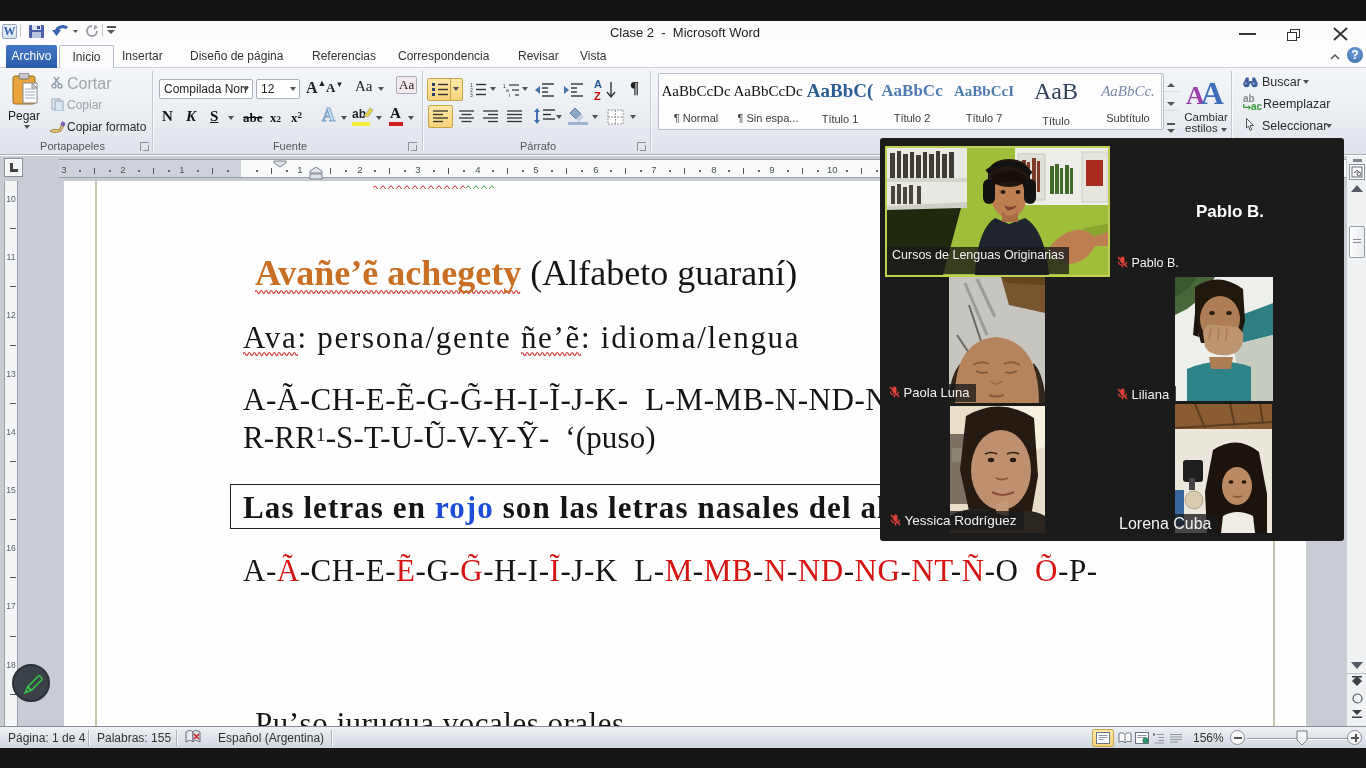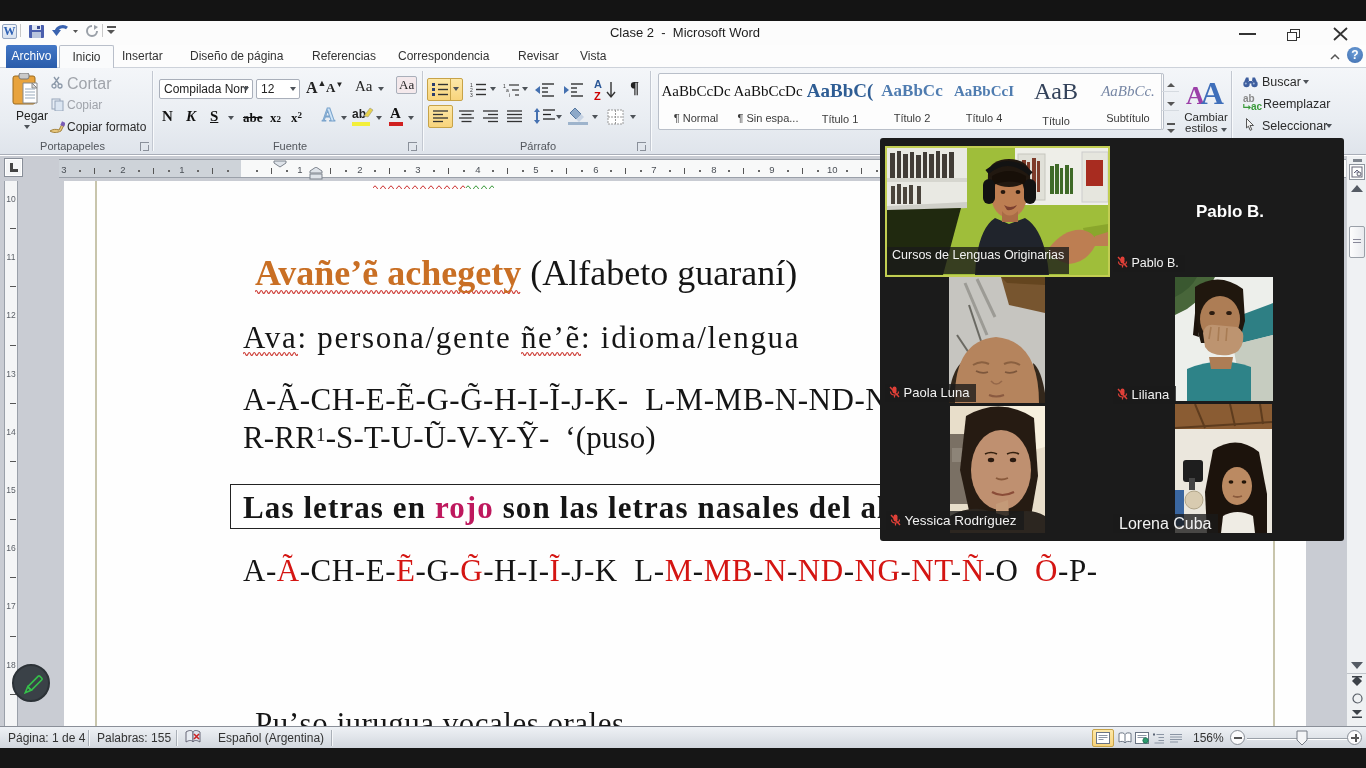--- a/index.html
+++ b/index.html
@@ -92,21 +92,21 @@
     <rect x="8" y="0" width="10" height="6" rx="2" fill="#c9c9c9" stroke="#777"></rect>
     <path d="M12 10 h14 v20 h-14 z" fill="#fff" stroke="#888"></path>
     <path d="M21 10 l5 5 h-5 z" fill="#d8d8d8" stroke="#888"></path>
     <g stroke="#9ab" stroke-width="1">
           <line x1="14" y1="16" x2="24" y2="16"></line>
           <line x1="14" y1="19" x2="24" y2="19"></line>
           <line x1="14" y1="22" x2="24" y2="22"></line>
           <line x1="14" y1="25" x2="24" y2="25"></line>
         </g>
   </svg>
-  <div class="ab" style="left:8px;top:41px;width:40px;text-align:right;font-size:12px;color:#222;">Pegar</div>
+  <div class="ab" style="left:8px;top:41px;width:40px;text-align:left;font-size:12px;color:#222;">Pegar</div>
   <div class="ab dd" style="left:24px;top:57px;"></div>
   <svg class="ab" style="left:51px;top:8px;" width="13" height="13" viewBox="0 0 13 13">
     <path d="M3 1 L8 8 M8 1 L3 8" stroke="#8d9aaa" stroke-width="1.4"></path>
     <circle cx="3" cy="10" r="2" fill="none" stroke="#8d9aaa" stroke-width="1.3"></circle>
     <circle cx="9" cy="10" r="2" fill="none" stroke="#8d9aaa" stroke-width="1.3"></circle>
   </svg>
   <div class="ab" style="left:67px;top:7px;font-size:16px;color:#a0a4ab;">Cortar</div>
   <svg class="ab" style="left:51px;top:30px;" width="13" height="13" viewBox="0 0 13 13">
     <rect x="1" y="1" width="8" height="10" fill="#e6ecf4" stroke="#97a6ba"></rect>
     <rect x="4" y="3" width="8" height="10" fill="#dbe5f1" stroke="#97a6ba"></rect>
@@ -271,21 +271,21 @@
   <div class="ab dd" style="left:630px;top:47px;"></div>
   <div class="ab glabel" style="left:478px;width:120px;">Párrafo</div>
   <div class="ab dlg" style="left:637px;top:74px;"></div>
   <div class="ab gsep" style="left:650px;"></div>
 
   <div class="ab" style="left:658px;top:5px;width:506px;height:57px;background:#fdfdfd;border:1px solid #b9bfc9;border-radius:2px;"></div>
   <div class="ab sty" style="left:660px;"><span class="samp" style="font-size:15px;color:#111;">AaBbCcDc</span><br><span class="slab">¶ Normal</span></div>
   <div class="ab sty" style="left:732px;"><span class="samp" style="font-size:15px;color:#111;">AaBbCcDc</span><br><span class="slab">¶ Sin espa...</span></div>
   <div class="ab sty" style="left:804px;"><span class="samp" style="font-size:19px;font-weight:bold;color:#2e5d94;">AaBbC(</span><br><span class="slab">Título 1</span></div>
   <div class="ab sty" style="left:876px;"><span class="samp" style="font-size:17px;font-weight:bold;color:#4f7cb0;">AaBbCc</span><br><span class="slab">Título 2</span></div>
-  <div class="ab sty" style="left:948px;"><span class="samp" style="font-size:15px;font-weight:bold;color:#4f7cb0;">AaBbCcI</span><br><span class="slab">Título 4</span></div>
+  <div class="ab sty" style="left:948px;"><span class="samp" style="font-size:15px;font-weight:bold;color:#4f7cb0;">AaBbCcI</span><br><span class="slab">Título 7</span></div>
   <div class="ab sty" style="left:1020px;"><span class="samp" style="font-size:24px;color:#33425a;">AaB</span><br><span class="slab">Título</span></div>
   <div class="ab sty" style="left:1092px;"><span class="samp" style="font-size:15px;font-style:italic;color:#7787a5;">AaBbCc.</span><br><span class="slab">Subtítulo</span></div>
   <div class="ab" style="left:1161px;top:5px;width:18px;height:57px;border-left:1px solid #c5cad2;">
     <div style="height:19px;border-bottom:1px solid #d5dae0;text-align:center;"><span style="display:inline-block;margin-top:7px;width:0;border-left:4px solid transparent;border-right:4px solid transparent;border-bottom:4px solid #555;"></span></div>
     <div style="height:19px;border-bottom:1px solid #d5dae0;text-align:center;"><span style="display:inline-block;margin-top:7px;width:0;border-left:4px solid transparent;border-right:4px solid transparent;border-top:4px solid #555;"></span></div>
     <div style="height:18px;text-align:center;"><span style="display:inline-block;margin-top:4px;width:8px;height:2px;background:#555;"></span><br><span style="display:inline-block;margin-top:0;width:0;border-left:4px solid transparent;border-right:4px solid transparent;border-top:4px solid #555;vertical-align:top;"></span></div>
   </div>
 
   <div class="ab" style="left:1186px;top:7px;font-family:'Liberation Serif',serif;font-weight:bold;"><span style="font-size:26px;color:#9b3fa8;">A</span><span style="font-size:32px;color:#3f6fba;margin-left:-4px;">A</span></div>
   <div class="ab" style="left:1178px;top:44px;width:56px;text-align:center;font-size:11.5px;color:#2b2b2b;line-height:11px;">Cambiar<br>estilos <span class="dd" style="display:inline-block;"></span></div>
@@ -447,21 +447,21 @@
         <path d="M0 3 q1.25 -3 2.5 0 q1.25 3 2.5 0 q1.25 -3 2.5 0 q1.25 3 2.5 0 q1.25 -3 2.5 0 q1.25 3 2.5 0 q1.25 -3 2.5 0 q1.25 3 2.5 0 q1.25 -3 2.5 0 q1.25 3 2.5 0 q1.25 -3 2.5 0 q1.25 3 2.5 0 q1.25 -3 2.5 0 q1.25 3 2.5 0 q1.25 -3 2.5 0 q1.25 3 2.5 0 q1.25 -3 2.5 0 q1.25 3 2.5 0 q1.25 -3 2.5 0 q1.25 3 2.5 0 q1.25 -3 2.5 0 q1.25 3 2.5 0" fill="none" stroke="#cd3a33" stroke-width="1.1"></path>
       </svg>
       <svg class="ab" style="left:521px;top:170px;" width="60" height="5" viewBox="0 0 60 5">
         <path d="M0 3 q1.25 -3 2.5 0 q1.25 3 2.5 0 q1.25 -3 2.5 0 q1.25 3 2.5 0 q1.25 -3 2.5 0 q1.25 3 2.5 0 q1.25 -3 2.5 0 q1.25 3 2.5 0 q1.25 -3 2.5 0 q1.25 3 2.5 0 q1.25 -3 2.5 0 q1.25 3 2.5 0 q1.25 -3 2.5 0 q1.25 3 2.5 0 q1.25 -3 2.5 0 q1.25 3 2.5 0 q1.25 -3 2.5 0 q1.25 3 2.5 0 q1.25 -3 2.5 0 q1.25 3 2.5 0 q1.25 -3 2.5 0 q1.25 3 2.5 0 q1.25 -3 2.5 0 q1.25 3 2.5 0" fill="none" stroke="#cd3a33" stroke-width="1.1"></path>
       </svg>
   <div class="ab serif" style="left:255px;top:71px;font-size:36px;"><span style="color:#c96f24;font-weight:bold;" class="sqg">Avañeʼẽ achegety</span> (Alfabeto guaraní)</div>
   <div class="ab serif" style="left:243px;top:139px;font-size:31px;letter-spacing:1.7px;"><span class="sqg">Ava</span>: persona/gente <span class="sqg">ñeʼẽ</span>: idioma/lengua</div>
   <div class="ab serif" style="left:243px;top:201px;font-size:31px;letter-spacing:0.55px;white-space:nowrap;">A-Ã-CH-E-Ẽ-G-G̃-H-I-Ĩ-J-K-&nbsp; L-M-MB-N-ND-NG-NT-Ñ-O-Õ-P-</div>
   <div class="ab serif" style="left:243px;top:239px;font-size:31px;letter-spacing:0.15px;">R-RR<span style="font-size:19px;vertical-align:7px;">1</span>-S-T-U-Ũ-V-Y-Ỹ-&nbsp; ʻ(puso)</div>
   <div class="ab" style="left:230px;top:303px;width:898px;height:45px;border:1.5px solid #222;"></div>
-  <div class="ab serif" style="left:243px;top:309px;font-size:31px;font-weight:bold;letter-spacing:1.1px;white-space:nowrap;">Las letras en <span style="color:#be185d;">rojo</span> son las letras nasales del alfabeto</div>
+  <div class="ab serif" style="left:243px;top:309px;font-size:31px;font-weight:bold;letter-spacing:1.1px;white-space:nowrap;">Las letras en <span style="color:#1d4ed8;">rojo</span> son las letras nasales del alfabeto</div>
   <div class="ab serif" style="left:243px;top:372px;font-size:31px;letter-spacing:0.55px;white-space:nowrap;">A-<span class="rd">Ã</span>-CH-E-<span class="rd">Ẽ</span>-G-<span class="rd">G̃</span>-H-I-<span class="rd">Ĩ</span>-J-K&nbsp; L-<span class="rd">M</span>-<span class="rd">MB</span>-<span class="rd">N</span>-<span class="rd">ND</span>-<span class="rd">NG</span>-<span class="rd">NT</span>-<span class="rd">Ñ</span>-O&nbsp; <span class="rd">Õ</span>-P-</div>
   <div class="ab serif" style="left:255px;top:525px;font-size:31px;font-weight:normal;letter-spacing:0.5px;">Puʼso jurugua vocales orales</div>
 </div>
 
 <div class="ab" id="vsb" style="left:1346px;top:156px;width:20px;height:570px;background:#eff1f3;border-left:1px solid #c9cdd3;">
   <div class="ab" style="left:6px;top:3px;width:9px;height:3px;background:#7f858e;"></div>
   <div class="ab" style="left:2px;top:8px;width:16px;height:16px;background:#fdfdfd;border:1px solid #8f959e;"><svg width="14" height="14" viewBox="0 0 14 14">
           <rect x="2" y="2" width="10" height="10" fill="#fff" stroke="#667"></rect>
           <path d="M4 8 l3 -3 l3 3" stroke="#667" fill="#ccd"></path>
           <circle cx="9" cy="9" r="2" fill="#eee" stroke="#667"></circle>

